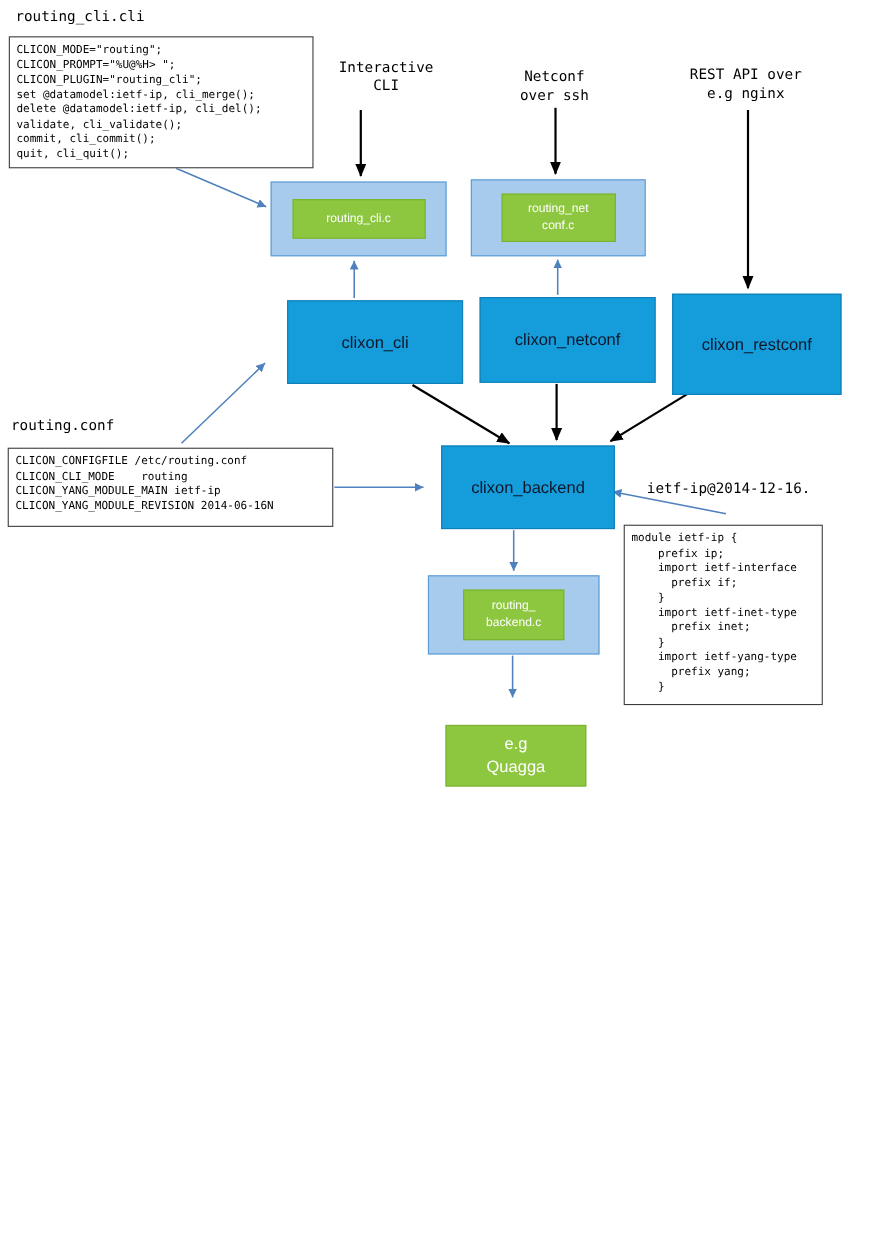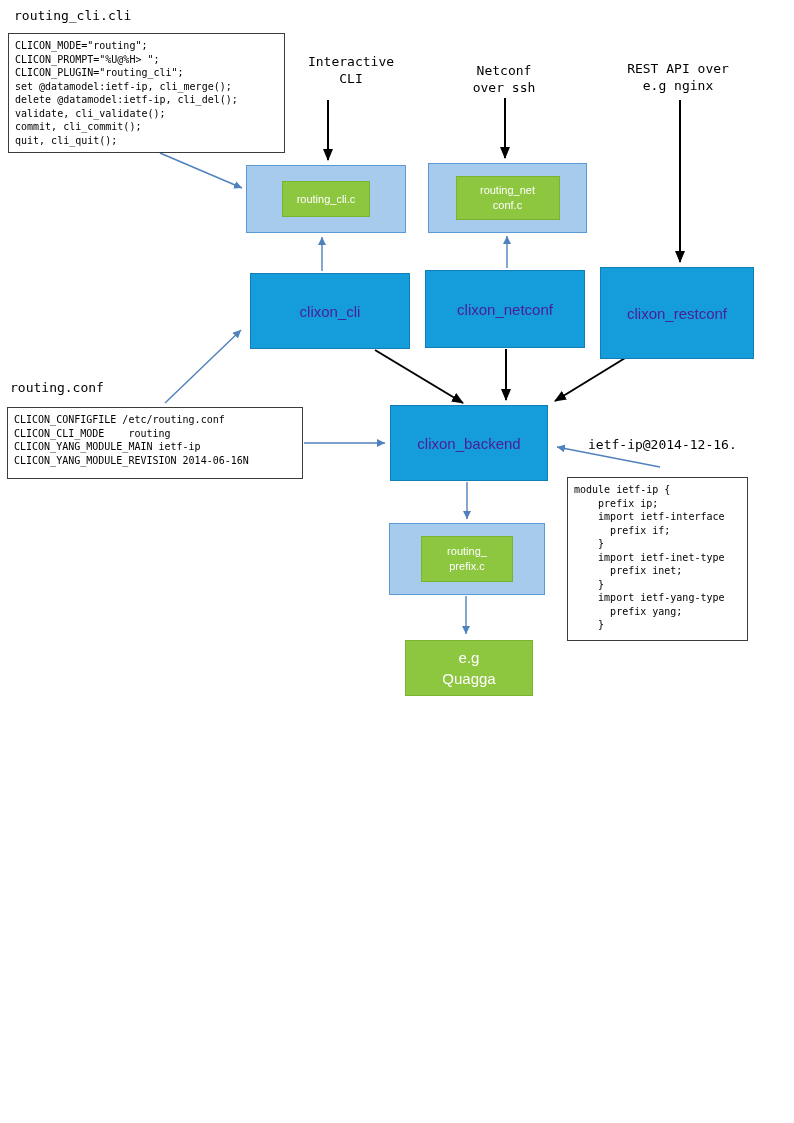--- a/index.html
+++ b/index.html
@@ -49,30 +49,30 @@
     text-align:center;white-space:pre-line;
   }
   .node{
     position:absolute;
     display:flex;align-items:center;justify-content:center;
     text-align:center;
   }
   .node.blue{
     background:var(--node-blue);
     border:1px solid var(--node-blue-border);
-    color:#4c1d95;font-size:15px;
+    color:#0f172a;font-size:15px;margin-left:11px;
   }
   .node.lightblue{
     background:var(--node-light-blue);
     border:1px solid var(--node-light-blue-border);
   }
   .node.green{
     background:var(--node-green);
     border:1px solid var(--node-green-border);
-    color:#ffffff;font-size:15px;line-height:21px;
+    color:#ffffff;font-size:15px;line-height:21px;margin-top:19px;
   }
   .inner-green{
     background:var(--node-green);
     border:1px solid var(--node-green-border);
     color:#ffffff;font-size:11px;line-height:15px;
     display:flex;align-items:center;justify-content:center;
     text-align:center;
   }
   .multiline{white-space:pre-line;}
 </style>
@@ -119,21 +119,21 @@
 quit, cli_quit();</pre>
 
   <div class="annotation" style="left:444px;top:62px;width:120px">Netconf
 over ssh</div>
   <div class="annotation" style="left:291px;top:53px;width:120px">Interactive
 CLI</div>
   <div class="annotation" style="left:608px;top:60px;width:140px">REST API over
 e.g nginx</div>
 
   <div class="node lightblue" style="left:246px;top:165px;width:160px;height:68px">
-    <div class="inner-green" style="width:88px;height:36px">
+    <div class="inner-green" style="width:121px;height:36px">
       <span class="multiline">routing_cli.c</span>
     </div>
   </div>
   <div class="node lightblue" style="left:428px;top:163px;width:159px;height:70px">
     <div class="inner-green" style="width:104px;height:44px">
       <span class="multiline">routing_net
 conf.c</span>
     </div>
   </div>
 
@@ -166,21 +166,21 @@
     import ietf-inet-type
       prefix inet;
     }
     import ietf-yang-type
       prefix yang;
     }</pre>
 
   <div class="node lightblue" style="left:389px;top:523px;width:156px;height:72px">
     <div class="inner-green" style="width:92px;height:46px">
       <span class="multiline">routing_
-prefix.c</span>
+backend.c</span>
     </div>
   </div>
 
   <div class="node green multiline" style="left:405px;top:640px;width:128px;height:56px">
     <span class="multiline">e.g
 Quagga</span>
   </div>
 
 </div>
 

